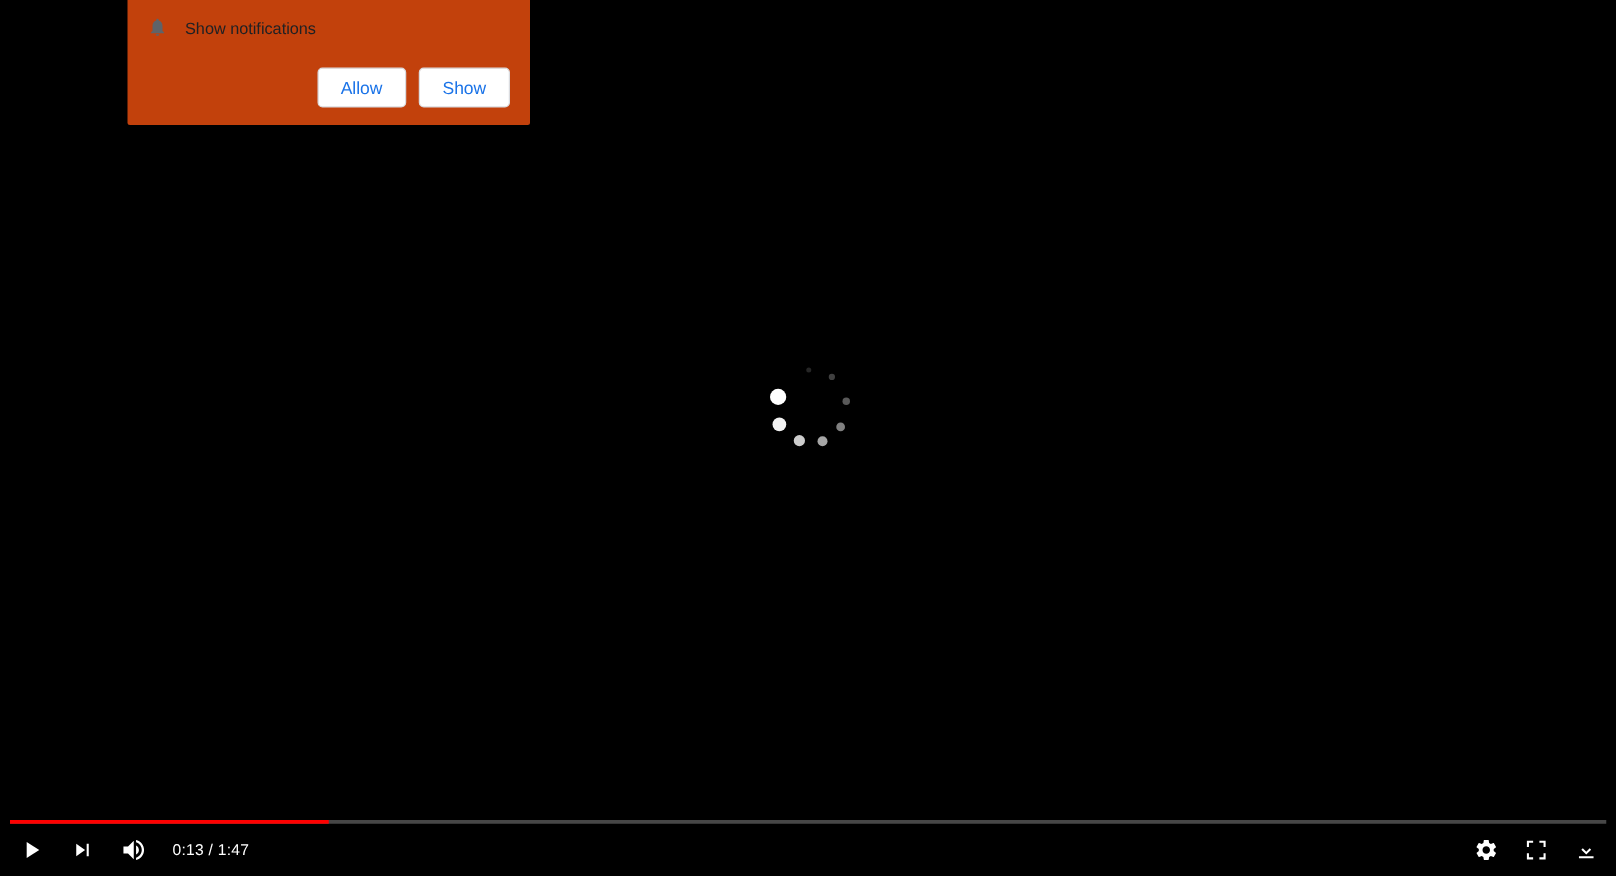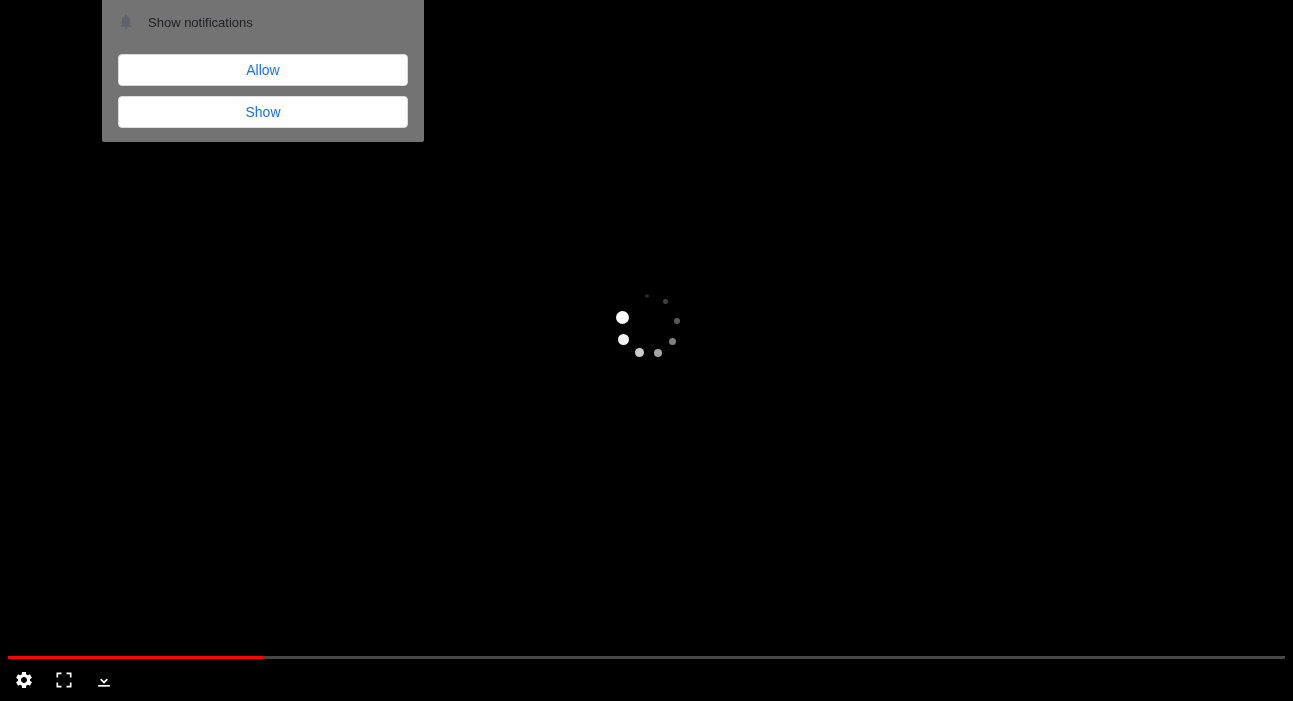--- a/index.html
+++ b/index.html
@@ -6,30 +6,30 @@
   html, body { width: 100%; height: 100%; background: #000; font-family: Arial, Helvetica, sans-serif; overflow: hidden; }
 
   .viewport { position: relative; width: 1293px; height: 701px; background: #000; }
 
   
   .notif-popup {
     position: absolute;
     top: 0;
     left: 102px;
     width: 322px;
-    background: #737373;
+    background: #c2410c;
     border-radius: 0 0 2px 2px;
     box-shadow: 0 2px 6px rgba(0,0,0,0.3);
     padding: 14px 16px 14px 16px;
     z-index: 100;
   }
   .notif-row { display: flex; align-items: center; gap: 14px; }
   .notif-bell { color: #5f6368; display: inline-flex; }
   .notif-text { font-size: 13px; color: #202124; }
-  .notif-buttons { display: flex; justify-content: flex-end; gap: 10px; margin-top: 24px; flex-direction: column; }
+  .notif-buttons { display: flex; justify-content: flex-end; gap: 10px; margin-top: 24px; }
   .notif-btn {
     border: 1px solid #dadce0;
     background: #fff;
     color: #1a73e8;
     font-size: 14px;
     padding: 7px 18px;
     border-radius: 4px;
     cursor: pointer;
   }
 
@@ -101,20 +101,42 @@
     <span class="dot" style="width:11px;height:11px;left:4px;top:40px;opacity:0.95;"></span>
     <span class="dot" style="width:13px;height:13px;left:2px;top:17px;opacity:1;"></span>
   </div>
 
   <div class="progress-container">
     <div class="progress-bg"></div>
     <div class="progress-played" style="width:20%"></div>
   </div>
 
   <div class="controls">
+    <div class="controls-left">
+      <span class="ctrl-btn">
+        <svg width="22" height="22" viewBox="0 0 24 24" fill="#fff">
+            <path d="M8 5v14l11-7z"></path>
+          </svg>
+      </span>
+      <span class="ctrl-btn">
+        <svg width="20" height="20" viewBox="0 0 24 24" fill="#fff">
+            <path d="M6 18l8.5-6L6 6v12zM16 6v12h2V6h-2z"></path>
+          </svg>
+      </span>
+      <span class="ctrl-btn">
+        <svg width="22" height="22" viewBox="0 0 24 24" fill="#fff">
+          <path d="M3 9v6h4l5 5V4L7 9H3z"></path>
+          <path d="M16.5 12c0-1.77-1.02-3.29-2.5-4.03v8.06c1.48-.74 2.5-2.26 2.5-4.03z"></path>
+          <path d="M14 3.23v2.06c2.89.86 5 3.54 5 6.71s-2.11 5.85-5 6.71v2.06c4.01-.91 7-4.49 7-8.77s-2.99-7.86-7-8.77z"></path>
+        </svg>
+      </span>
+      <span class="time-display">
+        <span>0:13</span><span> / </span><span>1:47</span>
+      </span>
+    </div>
     <div class="controls-right">
       <span class="ctrl-btn">
         <svg width="20" height="20" viewBox="0 0 24 24" fill="#fff">
           <path d="M19.14 12.94c.04-.3.06-.61.06-.94s-.02-.64-.06-.94l2.03-1.58c.18-.14.23-.41.12-.61l-1.92-3.32c-.12-.21-.37-.29-.59-.22l-2.39.96c-.5-.38-1.03-.7-1.62-.94l-.36-2.54c-.04-.24-.24-.41-.48-.41h-3.84c-.24 0-.44.17-.48.41l-.36 2.54c-.59.24-1.13.56-1.62.94l-2.39-.96c-.22-.08-.47 0-.59.22L2.74 8.87c-.12.21-.07.47.12.61l2.03 1.58c-.04.3-.06.63-.06.94s.02.64.06.94l-2.03 1.58c-.18.14-.23.41-.12.61l1.92 3.32c.12.21.37.29.59.22l2.39-.96c.5.38 1.03.7 1.62.94l.36 2.54c.04.24.24.41.48.41h3.84c.24 0 .44-.17.48-.41l.36-2.54c.59-.24 1.13-.56 1.62-.94l2.39.96c.22.08.47 0 .59-.22l1.92-3.32c.12-.21.07-.47-.12-.61l-2.03-1.58zM12 15.6c-1.98 0-3.6-1.62-3.6-3.6s1.62-3.6 3.6-3.6 3.6 1.62 3.6 3.6-1.62 3.6-3.6 3.6z"></path>
         </svg>
       </span>
       <span class="ctrl-btn">
         <svg width="20" height="20" viewBox="0 0 24 24" fill="#fff">
           <path d="M3 3h6v2H5v4H3V3zm12 0h6v6h-2V5h-4V3zM3 15h2v4h4v2H3v-6zm16 0h2v6h-6v-2h4v-4z"></path>
         </svg>

